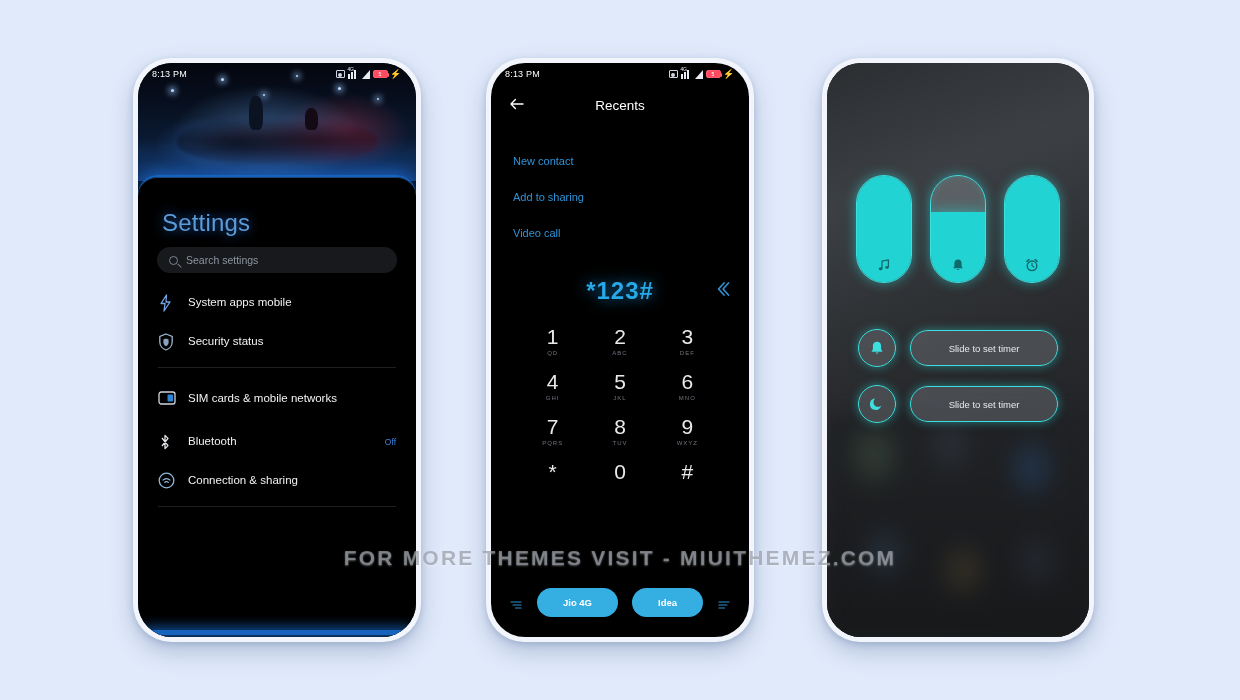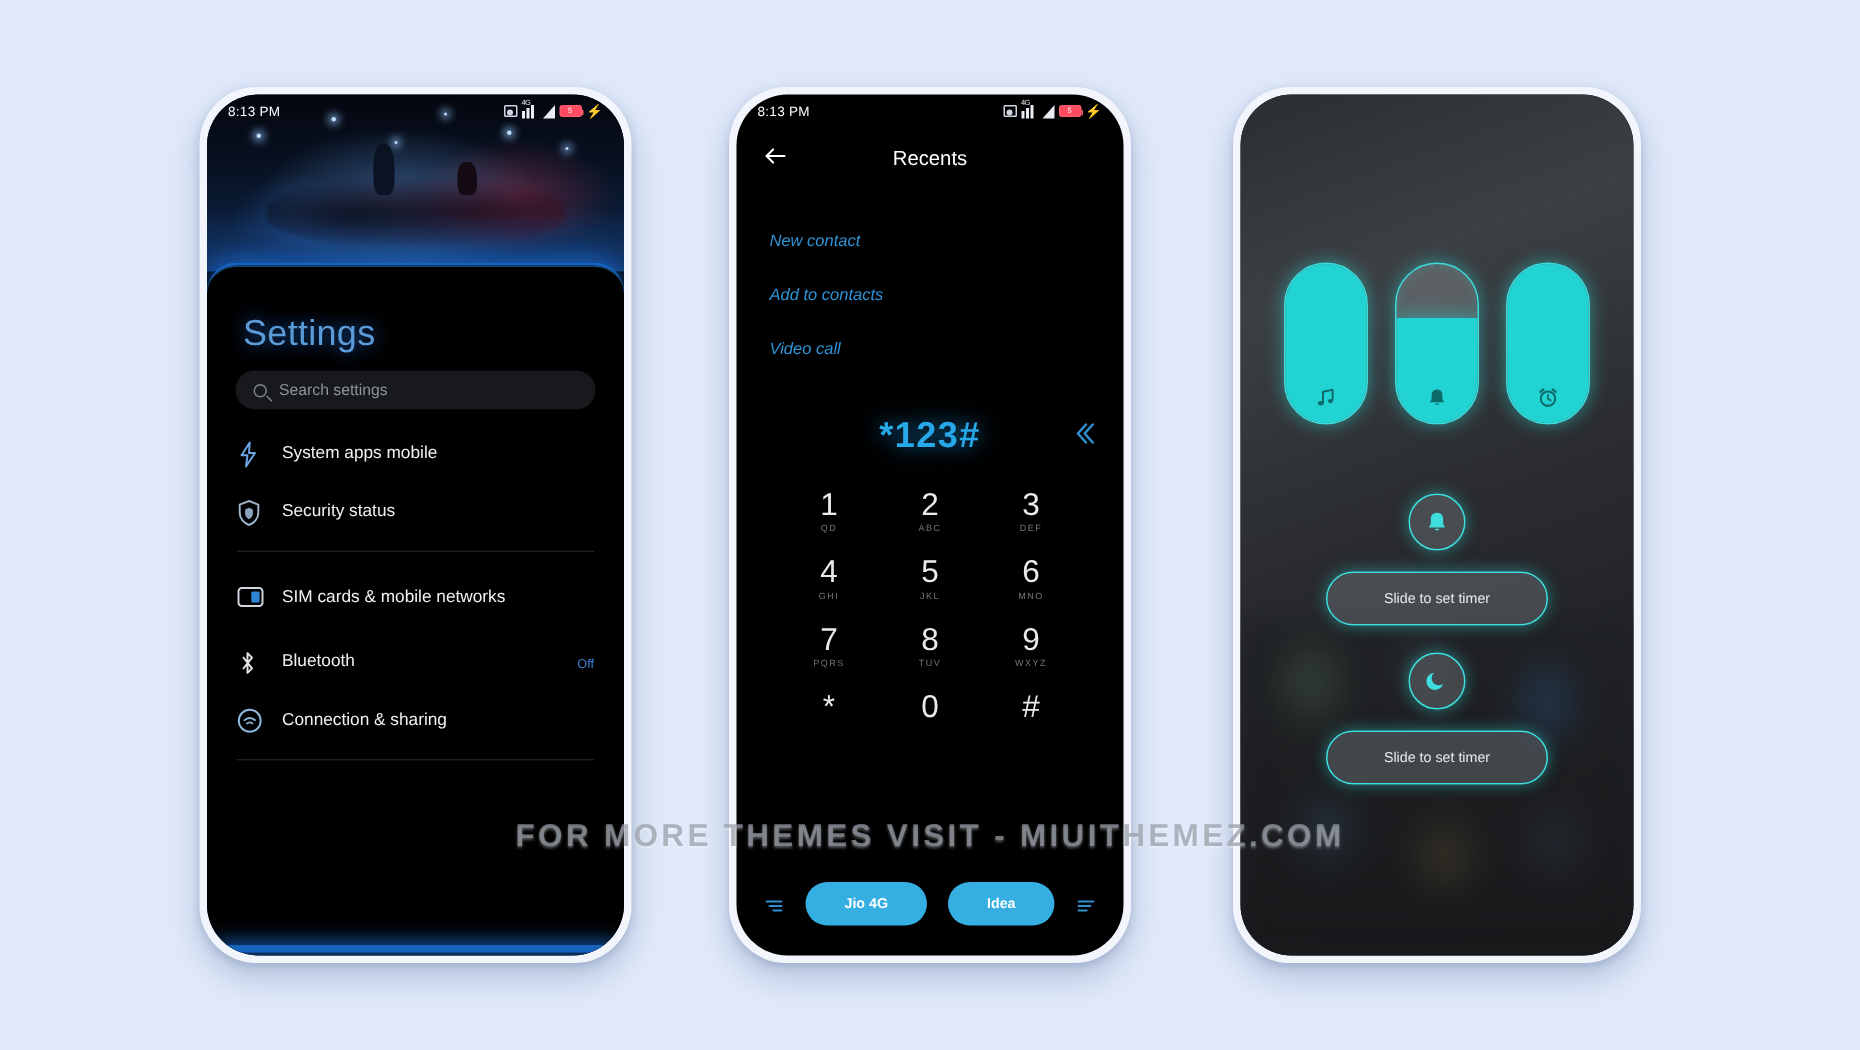--- a/index.html
+++ b/index.html
@@ -120,21 +120,21 @@
   .row.tall{ height:48px; }
   .divider{ height:1px; background:#1d1f23; margin:6px 20px; }
 
   svg.mi{ display:block; }
 
   
   .d-head{ position:relative; height:40px; display:flex; align-items:center; }
   .d-back{ position:absolute; left:16px; top:9px; width:20px; height:20px; }
   .d-title{ width:100%; text-align:center; color:#fff; font-size:13.5px; }
   .d-actions{ padding:18px 22px 0; }
-  .d-act{ color:#2f93d6; font-size:11px; padding:12px 0;font-style:italic; }
+  .d-act{ color:#2f93d6; font-size:11px; padding:12px 0; }
 
   .num-disp{
     margin-top:18px; position:relative; height:44px;
     display:flex; align-items:center; justify-content:center;
   }
   .num-disp .num{
     color:#27a8e8; font-size:24px; letter-spacing:1px; font-weight:bold;
     text-shadow:0 0 14px rgba(35,150,230,.85);
   }
   .bksp{ position:absolute; right:18px; top:9px; }
@@ -183,21 +183,21 @@
   }
   .sl .fill{
     position:absolute; left:0; right:0; bottom:0;
     background:#22d3d3;
     box-shadow:0 0 14px rgba(34,211,211,.65);
   }
   .sl .sico{
     position:absolute; left:0; right:0; bottom:10px;
     display:flex; justify-content:center; z-index:2;
   }
-  .timer-row{ display:flex; align-items:center; gap:14px; justify-content:center; margin-top:18px;flex-direction:column; }
+  .timer-row{ display:flex; align-items:center; gap:14px; justify-content:center; margin-top:18px; }
   .t-circle{
     width:38px;height:38px;border-radius:50%;
     background:rgba(120,125,130,.40);
     border:1.5px solid #3ddede;
     box-shadow:0 0 10px rgba(45,215,215,.5);
     display:flex;align-items:center;justify-content:center;
   }
   .t-pill{
     width:148px;height:36px;border-radius:18px;
     background:rgba(120,125,130,.42);
@@ -353,21 +353,21 @@
       <span class="d-back">
         <svg width="20" height="20" viewBox="0 0 20 20">
             <path d="M16 10 H4 M8.4 5.6 L4 10 L8.4 14.4" fill="none" stroke="#fff" stroke-width="1.4" stroke-linecap="round" stroke-linejoin="round"></path>
           </svg>
       </span>
       <span class="d-title">Recents</span>
     </div>
 
     <div class="d-actions">
       <div class="d-act">New contact</div>
-      <div class="d-act">Add to contacts</div>
+      <div class="d-act">Add to sharing</div>
       <div class="d-act">Video call</div>
     </div>
 
     <div class="num-disp">
       <span class="num">*123#</span>
       <span class="bksp">
         <svg width="20" height="22" viewBox="0 0 20 22">
             <path d="M13 5 L7.6 11 L13 17 M17.5 5 L12.1 11 L17.5 17" fill="none" stroke="#2d8fd0" stroke-width="1.7" stroke-linecap="round" stroke-linejoin="round"></path>
           </svg>
       </span>

